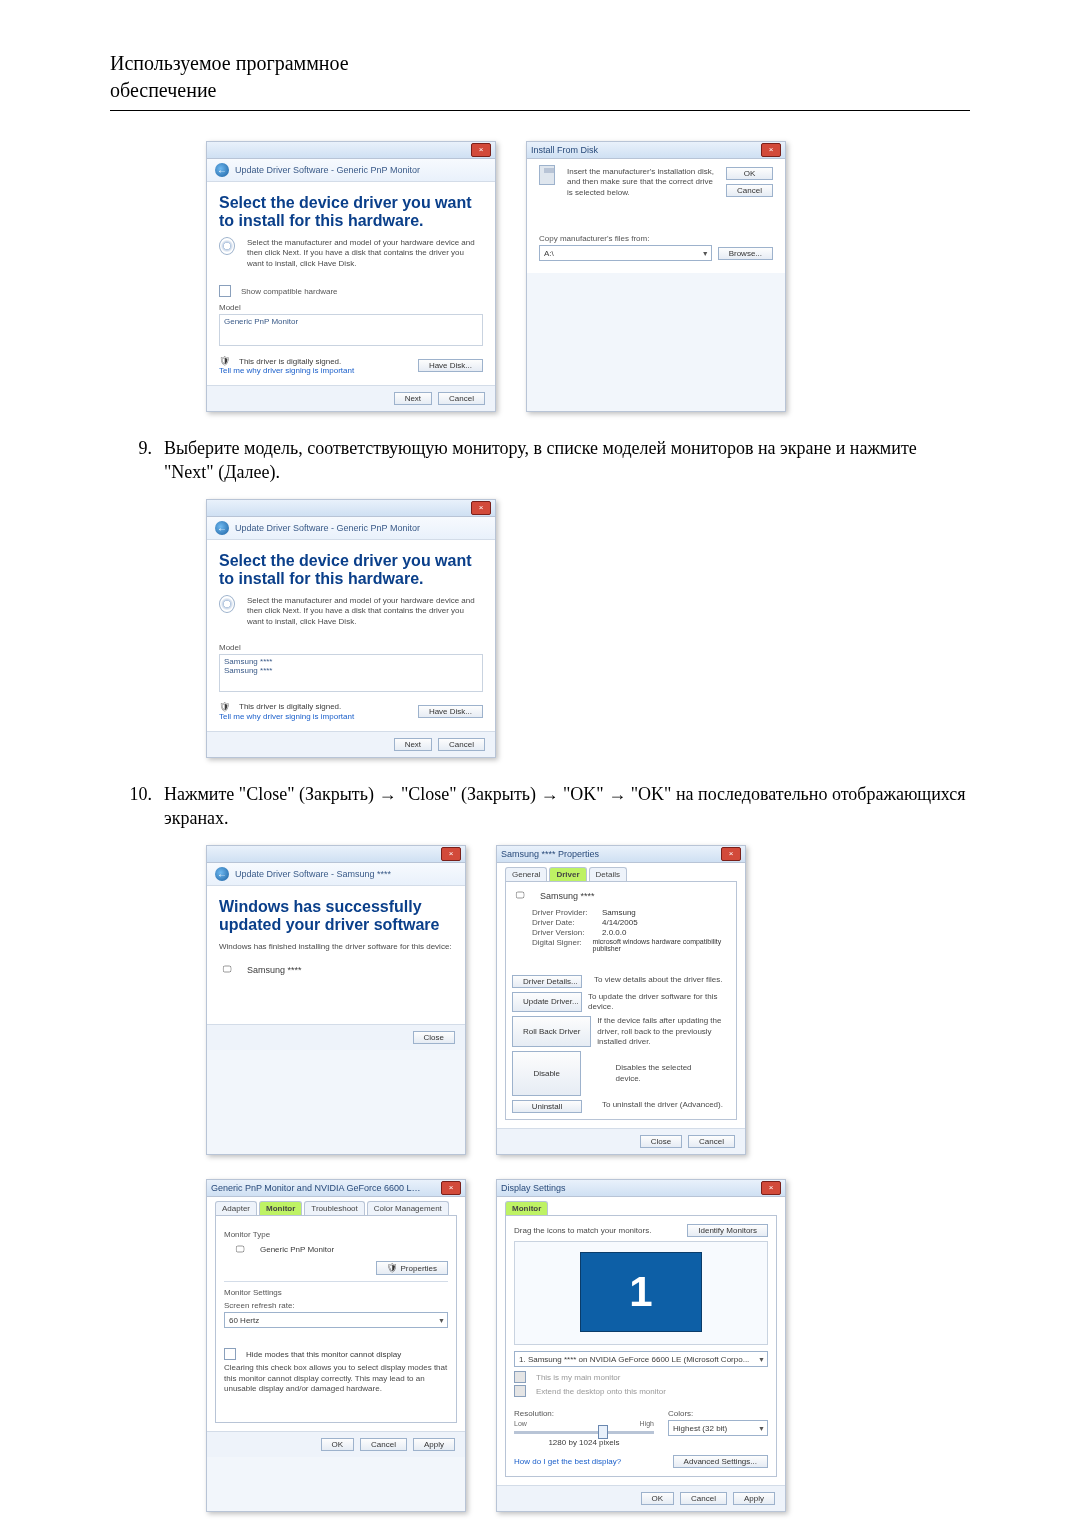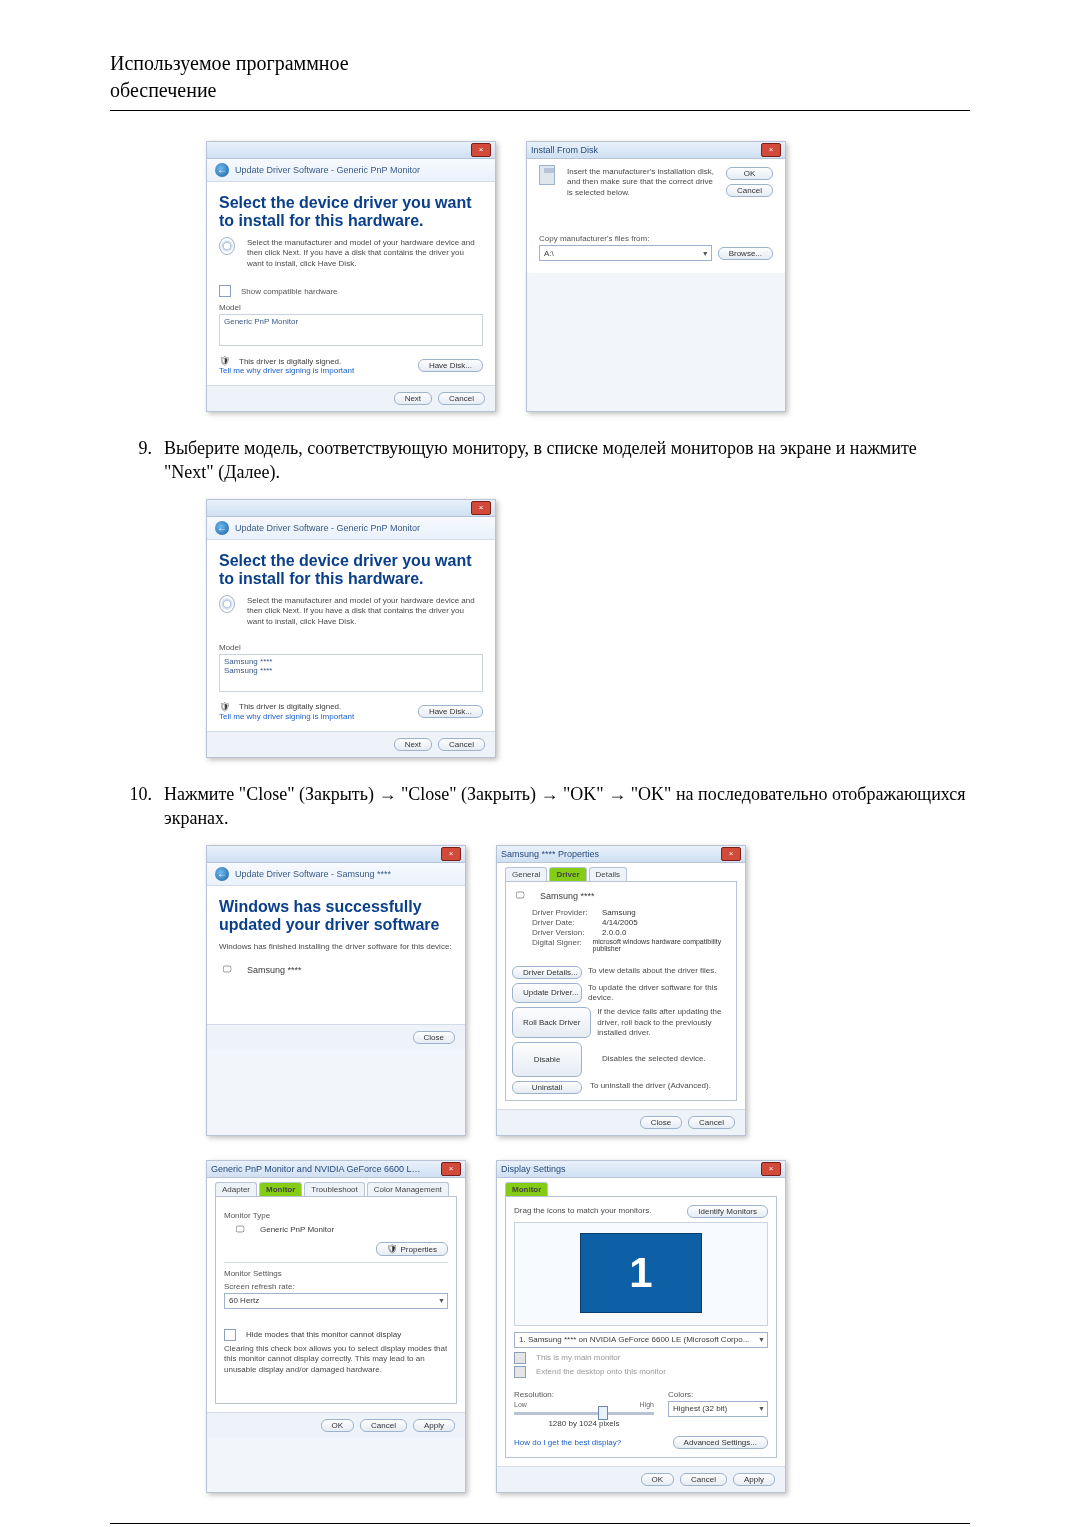--- a/index.html
+++ b/index.html
@@ -156,21 +156,21 @@
     display: flex;
     justify-content: flex-end;
     gap: 6px;
   }
   .win button, .win .btn {
     font-family: inherit;
     font-size: 8px;
     padding: 1px 10px;
     border: 1px solid #9db2cc;
     background: linear-gradient(#fdfdfd,#e6ecf4);
-    border-radius: 6px;
+    border-radius: 0;
     color: #333;
     cursor: default;
     white-space: nowrap;
   }
   .win .dropdown {
     border:1px solid #9db2cc;
     height:14px;
     display:flex; align-items:center; justify-content:space-between;
     padding:0 2px 0 4px; font-size:8px; background:#fff;
   }
@@ -180,21 +180,21 @@
   }
   .tabstrip {
     display:flex; gap:2px; border-bottom:1px solid #b8c4d6;
     font-size:8px;
   }
   .tabstrip .tab {
     border:1px solid #b8c4d6; border-bottom:none;
     padding:2px 6px; background:#eef3fa; color:#444;
     border-radius:3px 3px 0 0;
   }
-  .tabstrip .tab.active { background:#84cc16; font-weight:bold; }
+  .tabstrip .tab.active { background:#bef264; font-weight:bold; }
   .kv { display:flex; font-size:8px; margin:1px 0 1px 20px; }
   .kv .k { width:70px; color:#555; }
   .kv .v { color:#333; }
   .slider-track {
     height:3px; background:#b8c4d6; position:relative; margin:4px 0 2px 0;
   }
   .slider-thumb {
     width:8px; height:12px; background:#e9f1fb; border:1px solid #6a88b0;
     position:absolute; top:-6px;
   }
@@ -415,37 +415,37 @@
             </div>
           <div class="kv">
               <span class="k">Driver Version:</span>
               <span class="v">2.0.0.0</span>
             </div>
           <div class="kv">
               <span class="k">Digital Signer:</span>
               <span class="v" style="font-size:7px">microsoft windows hardware compatibility publisher</span>
             </div>
 
-          <div style="display:flex;gap:6px;margin-top:14px">
+          <div style="display:flex;gap:12px;margin-top:23px">
               <button class="btn" style="width:70px">Driver Details...</button>
               <span class="para" style="margin:0">To view details about the driver files.</span>
             </div>
           <div style="display:flex;gap:6px;margin-top:4px">
               <button class="btn" style="width:70px">Update Driver...</button>
               <span class="para" style="margin:0">To update the driver software for this device.</span>
             </div>
           <div style="display:flex;gap:6px;margin-top:4px">
               <button class="btn" style="width:82px">Roll Back Driver</button>
               <span class="para" style="margin:0">If the device fails after updating the driver, roll back to the previously installed driver.</span>
             </div>
-          <div style="display:flex;gap:8px;margin-top:4px">
+          <div style="display:flex;gap:22px;margin-top:4px">
               <button class="btn" style="width:70px">Disable</button>
               <span class="para" style="margin:12px">Disables the selected device.</span>
             </div>
-          <div style="display:flex;gap:8px;margin-top:4px">
+          <div style="display:flex;gap:20px;margin-top:4px">
               <button class="btn" style="width:70px">Uninstall</button>
               <span class="para" style="margin:0">To uninstall the driver (Advanced).</span>
             </div>
         </div>
       </div>
       <div class="footer">
         <button class="btn">Close</button>
         <button class="btn">Cancel</button>
       </div>
     </div>

